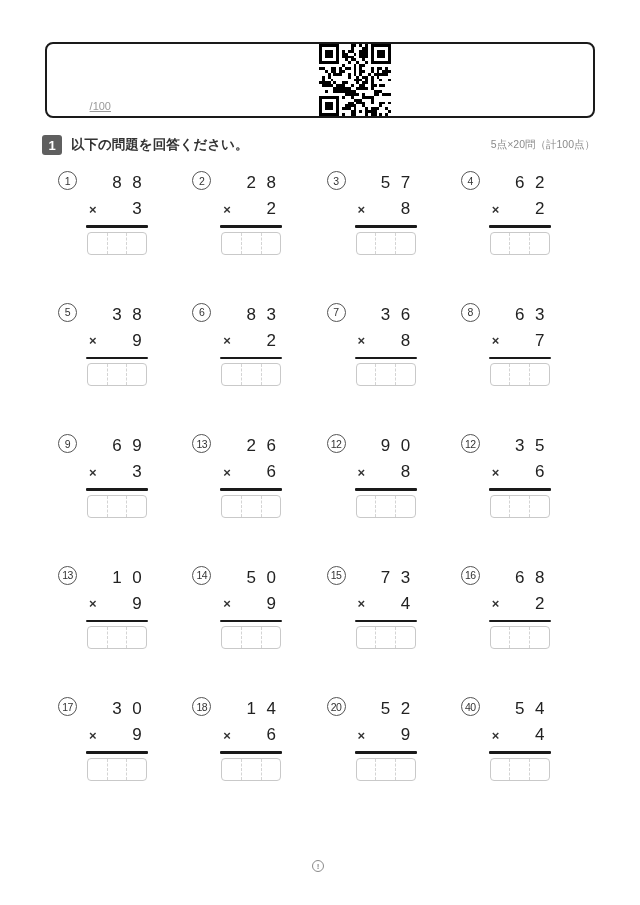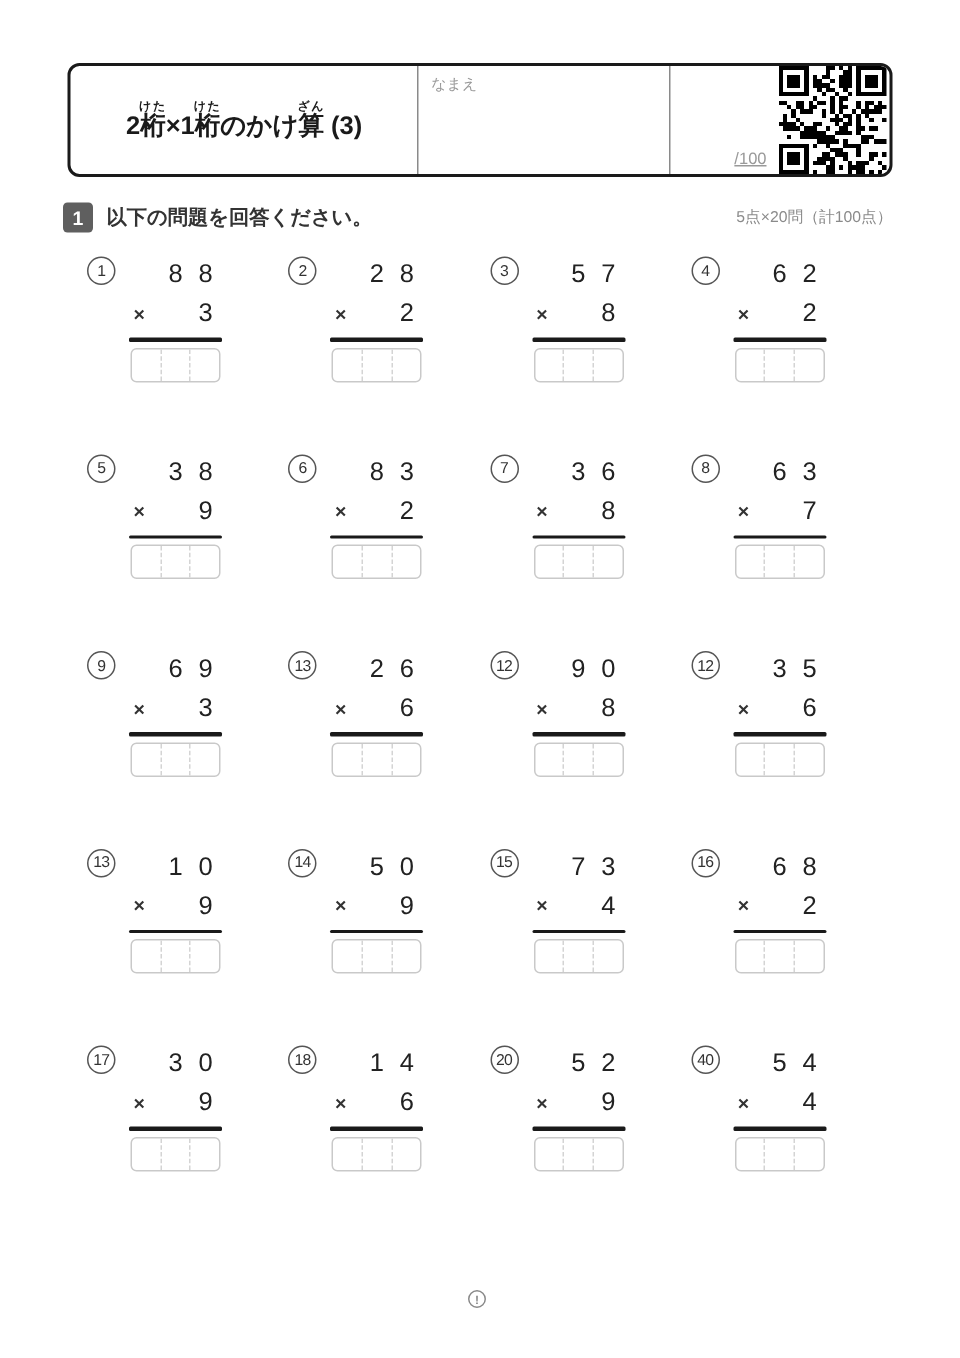--- a/index.html
+++ b/index.html
@@ -126,26 +126,20 @@
     border: 1px solid #8a8a8a; border-radius: 50%;
     display: flex; align-items: center; justify-content: center;
     font-size: 8px; font-weight: bold; color: #8a8a8a;
     margin-right: 4px;
   }
 </style>
 </head>
 <body>
 
 <div class="header-box">
-  <div class="title-cell">
-    <div class="page-title">2<ruby>桁<rt>けた</rt></ruby>×1<ruby>桁<rt>けた</rt></ruby>のかけ<ruby>算<rt>ざん</rt></ruby> (3)</div>
-  </div>
-  <div class="name-cell">
-    <div class="name-label">なまえ</div>
-  </div>
   <div class="score-cell">
     <div class="score-label">/100</div>
   </div>
   <div class="qr-cell">
     <div class="qr-code">
       <svg viewBox="0 0 25 25" xmlns="http://www.w3.org/2000/svg">
           <rect x="0" y="0" width="25" height="25" fill="#fff"></rect>
           <rect x="11" y="0" width="1" height="1" fill="#000"></rect>
           <rect x="12" y="0" width="1" height="1" fill="#000"></rect>
           <rect x="14" y="0" width="1" height="1" fill="#000"></rect>

